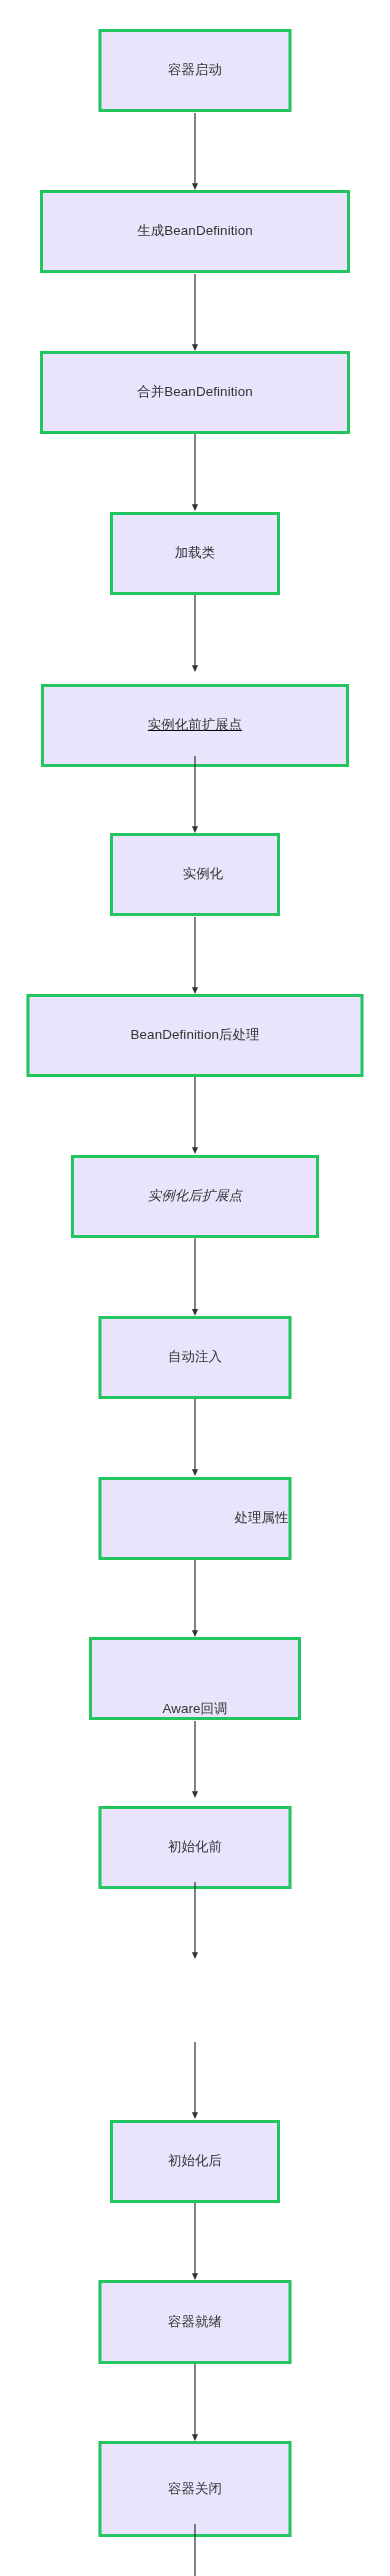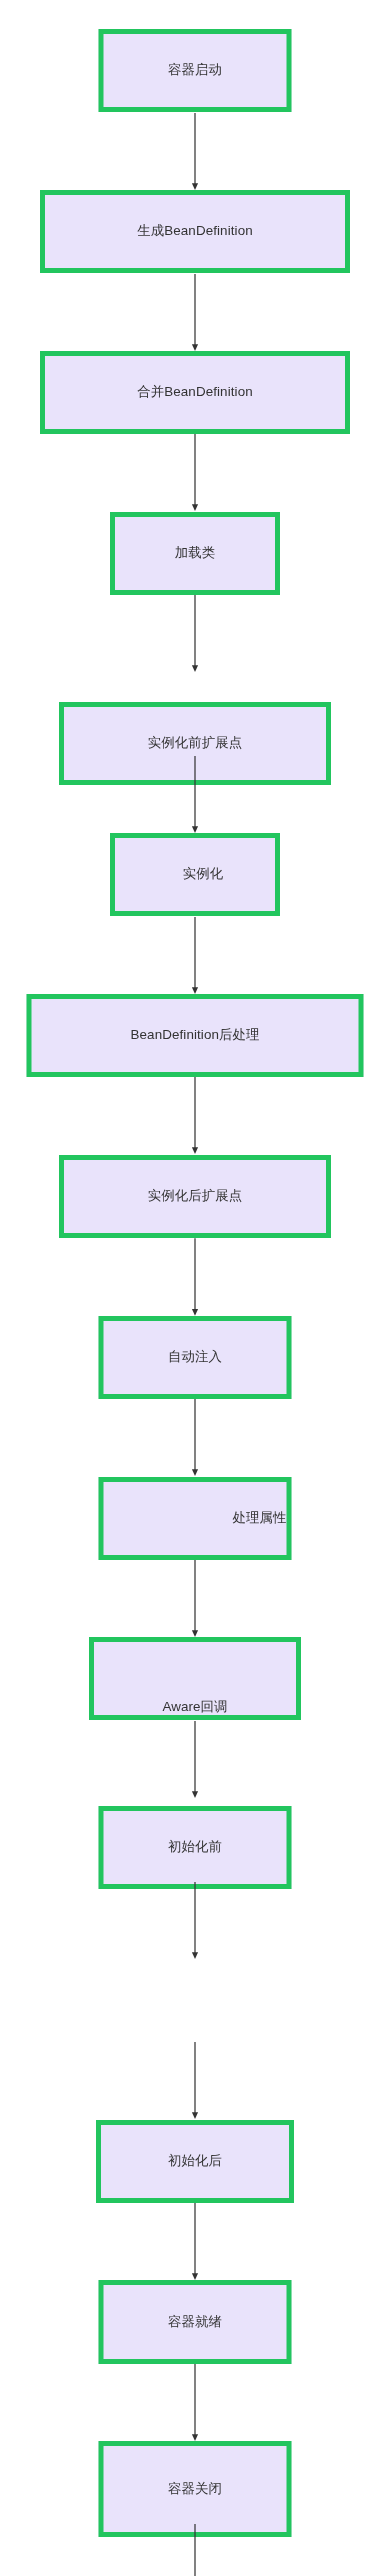--- a/index.html
+++ b/index.html
@@ -17,21 +17,21 @@
     position: relative;
     width: 390px;
     height: 2715px;
     background: #ffffff;
     overflow: hidden;
   }
   .node {
     position: absolute;
     box-sizing: border-box;
     background: #e9e3fb;
-    border: 5px solid #22c55e;
+    border: 3px solid #22c55e;
     display: flex;
     align-items: center;
     justify-content: center;
     left: 50%;
     transform: translateX(-50%);
   }
   .node-label {
     color: #333333;
     font-size: 13.4px;
     line-height: 1.2;
@@ -60,45 +60,45 @@
     </div>
     <div class="node" style="top: 190px; width: 310px; height: 83px;">
       <span class="node-label">生成BeanDefinition</span>
     </div>
     <div class="node" style="top: 351px; width: 310px; height: 83px;">
       <span class="node-label">合并BeanDefinition</span>
     </div>
     <div class="node" style="top: 512px; width: 170px; height: 83px; font-family: Liberation Serif, serif;">
       <span class="node-label">加载类</span>
     </div>
-    <div class="node" style="top: 702px; width: 272px; height: 83px;">
+    <div class="node" style="top: 684px; width: 308px; height: 83px; text-decoration: underline;">
       <span class="node-label">实例化前扩展点</span>
     </div>
     <div class="node" style="top: 833px; width: 170px; height: 83px; padding-left: 16px;">
       <span class="node-label">实例化</span>
     </div>
     <div class="node" style="top: 994px; width: 337px; height: 83px;">
       <span class="node-label">BeanDefinition后处理</span>
     </div>
-    <div class="node" style="top: 1155px; width: 272px; height: 83px;">
+    <div class="node" style="top: 1155px; width: 248px; height: 83px; font-style: italic;">
       <span class="node-label">实例化后扩展点</span>
     </div>
     <div class="node" style="top: 1316px; width: 193px; height: 83px;">
       <span class="node-label">自动注入</span>
     </div>
     <div class="node" style="top: 1477px; width: 193px; height: 83px; justify-content: flex-end;">
       <span class="node-label">处理属性</span>
     </div>
     <div class="node" style="top: 1637px; width: 212px; height: 83px; align-items: flex-end;">
       <span class="node-label">Aware回调</span>
     </div>
     <div class="node" style="top: 1798px; width: 193px; height: 83px; margin-top: 8px;">
       <span class="node-label">初始化前</span>
     </div>
-    <div class="node" style="top: 2120px; width: 198px; height: 83px;">
+    <div class="node" style="top: 2120px; width: 170px; height: 83px;">
       <span class="node-label">初始化后</span>
     </div>
     <div class="node" style="top: 2280px; width: 193px; height: 84px;">
       <span class="node-label">容器就绪</span>
     </div>
     <div class="node" style="top: 2441px; width: 193px; height: 96px;">
       <span class="node-label">容器关闭</span>
     </div>
     <div class="edge" style="top: 113px; height: 77px;">
       <svg width="11.3" height="77" viewBox="0 0 22 150">

